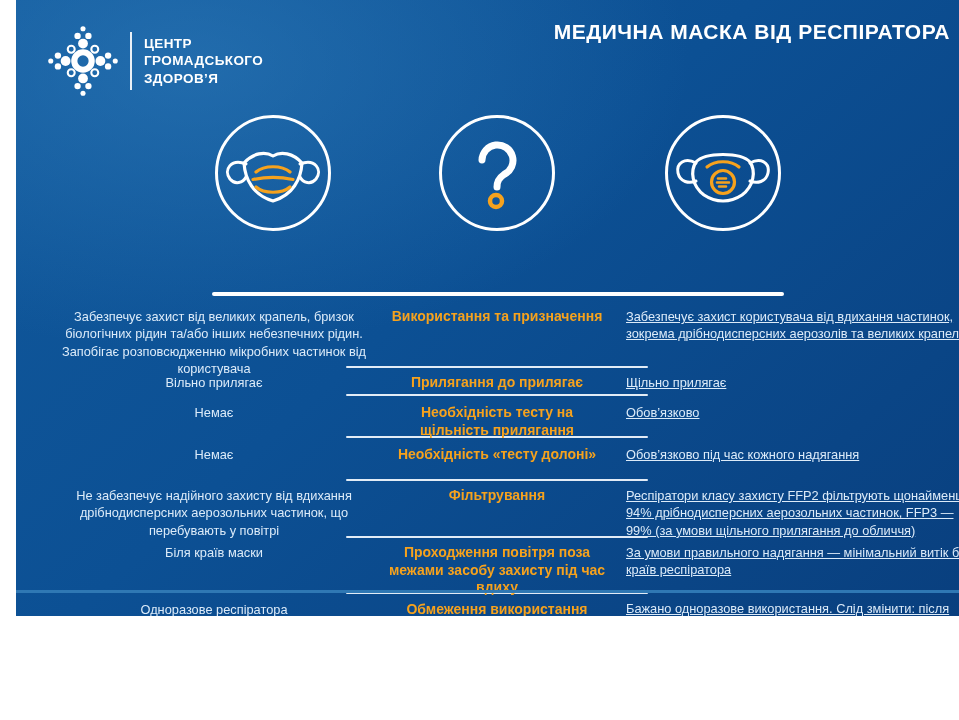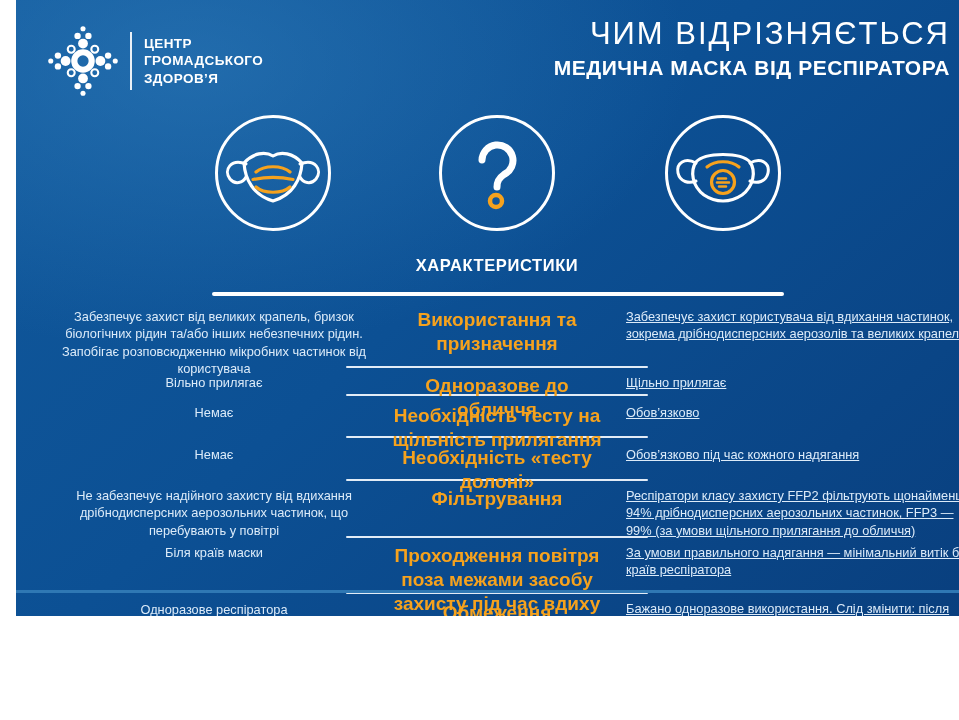--- a/index.html
+++ b/index.html
@@ -34,21 +34,21 @@
     background:#fff;border-radius:2px;}
   .divider{position:absolute;left:330px;width:302px;height:2px;
     background:rgba(245,250,255,0.92);border-radius:1px;}
   .d1{top:366px;} .d2{top:394px;} .d3{top:436px;} .d4{top:479px;} .d5{top:536px;} .d6{top:592px;}
   
   .row{position:absolute;left:0;width:959px;}
   .r1{top:308px;} .r2{top:374px;} .r3{top:404px;} .r4{top:446px;} .r5{top:487px;} .r6{top:544px;} .r7{top:601px;}
   .cell-left{position:absolute;left:24px;width:348px;text-align:center;
     font-size:12.8px;line-height:1.36;color:#dcebf9;}
   .cell-center{position:absolute;left:371px;width:220px;text-align:center;
-    font-size:19px;line-height:1.25;font-weight:bold;color:#F6A21D;}
+    font-size:14px;line-height:1.25;font-weight:bold;color:#F6A21D;}
   .cell-right{position:absolute;left:610px;width:352px;text-align:left;
     font-size:12.8px;line-height:1.36;color:#dcebf9;text-decoration:underline;}
   .r7 .cell-right{line-height:1.3;}
   
   .footer-accent{position:absolute;left:0;bottom:23px;width:100%;height:3px;background:#2f78b4;}
   .footer{position:absolute;left:0;bottom:0;width:100%;height:23px;background:#ffffff;
     display:flex;align-items:center;justify-content:flex-end;}
   .footer-url{font-size:12.5px;font-weight:bold;color:#1B67A8;padding-right:15px;}
 </style>
 </head>
@@ -89,21 +89,20 @@
     </svg>
     <div class="logo-sep"></div>
     <div class="org-name">
       <div>ЦЕНТР</div>
       <div>ГРОМАДСЬКОГО</div>
       <div>ЗДОРОВ’Я</div>
     </div>
   </div>
 
   <div class="title-block">
-    <div class="title-line1">ЧИМ ВІДРІЗНЯЄТЬСЯ</div>
     <div class="title-line2">МЕДИЧНА МАСКА ВІД РЕСПІРАТОРА</div>
   </div>
 
   <div class="circle-icon ci-left">
     <svg viewBox="0 0 120 120">
       <circle cx="60" cy="60" r="56.5" fill="none" stroke="#ffffff" stroke-width="3"></circle>
       <path d="M33,51 C18,45 10,57 17,66 C22,72 30,70 33,64" fill="none" stroke="#ffffff" stroke-width="3" stroke-linecap="round"></path>
       <path d="M87,51 C102,45 110,57 103,66 C98,72 90,70 87,64" fill="none" stroke="#ffffff" stroke-width="3" stroke-linecap="round"></path>
       <path d="M31,50 C40,40 52,38 60,43 C68,38 80,40 89,50 C88,66 80,82 60,88 C40,82 32,66 31,50 Z" fill="none" stroke="#ffffff" stroke-width="3.2" stroke-linejoin="round"></path>
       <path d="M43,59 C51,52 69,52 77,59" fill="none" stroke="#F6A21D" stroke-width="3.2" stroke-linecap="round"></path>
@@ -125,39 +124,38 @@
       <circle cx="60" cy="60" r="56.5" fill="none" stroke="#ffffff" stroke-width="3"></circle>
       <path d="M33,50 C22,44 13,50 15,60 C17,69 26,71 33,68" fill="none" stroke="#ffffff" stroke-width="3" stroke-linecap="round"></path>
       <path d="M87,50 C98,44 107,50 105,60 C103,69 94,71 87,68" fill="none" stroke="#ffffff" stroke-width="3" stroke-linecap="round"></path>
       <path d="M33,49 C42,39 78,39 87,49 C93,58 91,73 79,82 C67,90 53,90 41,82 C29,73 27,58 33,49 Z" fill="none" stroke="#ffffff" stroke-width="3.2" stroke-linejoin="round"></path>
       <path d="M44,54 C52,47 68,47 76,54" fill="none" stroke="#F6A21D" stroke-width="3.2" stroke-linecap="round"></path>
       <circle cx="60" cy="69" r="11.5" fill="none" stroke="#F6A21D" stroke-width="3.2"></circle>
       <path d="M55,65.5 h8 M54,69.5 h12 M56,73.5 h7" fill="none" stroke="#F6A21D" stroke-width="2.6" stroke-linecap="round"></path>
     </svg>
   </div>
 
-  <div class="col-header ch-center">ХАРАКТЕРИСТИКИ</div>
 
   <div class="divider-top"></div>
   <div class="divider d1"></div>
   <div class="divider d2"></div>
   <div class="divider d3"></div>
   <div class="divider d4"></div>
   <div class="divider d5"></div>
   <div class="divider d6"></div>
 
   <div class="row r1">
     <div class="cell-left">Забезпечує захист від великих крапель, бризок біологічних рідин та/або інших небезпечних рідин. Запобігає розповсюдженню мікробних частинок від користувача</div>
     <div class="cell-center">Використання та призначення</div>
     <div class="cell-right">Забезпечує захист користувача від вдихання частинок, зокрема дрібнодисперсних аерозолів та великих крапель</div>
   </div>
 
   <div class="row r2">
     <div class="cell-left">Вільно прилягає</div>
-    <div class="cell-center">Одноразове до обличчя</div>
+    <div class="cell-center">Прилягання до прилягає</div>
     <div class="cell-right">Щільно прилягає</div>
   </div>
 
   <div class="row r3">
     <div class="cell-left">Немає</div>
     <div class="cell-center">Необхідність тесту на щільність прилягання</div>
     <div class="cell-right">Обов’язково</div>
   </div>
 
   <div class="row r4">

